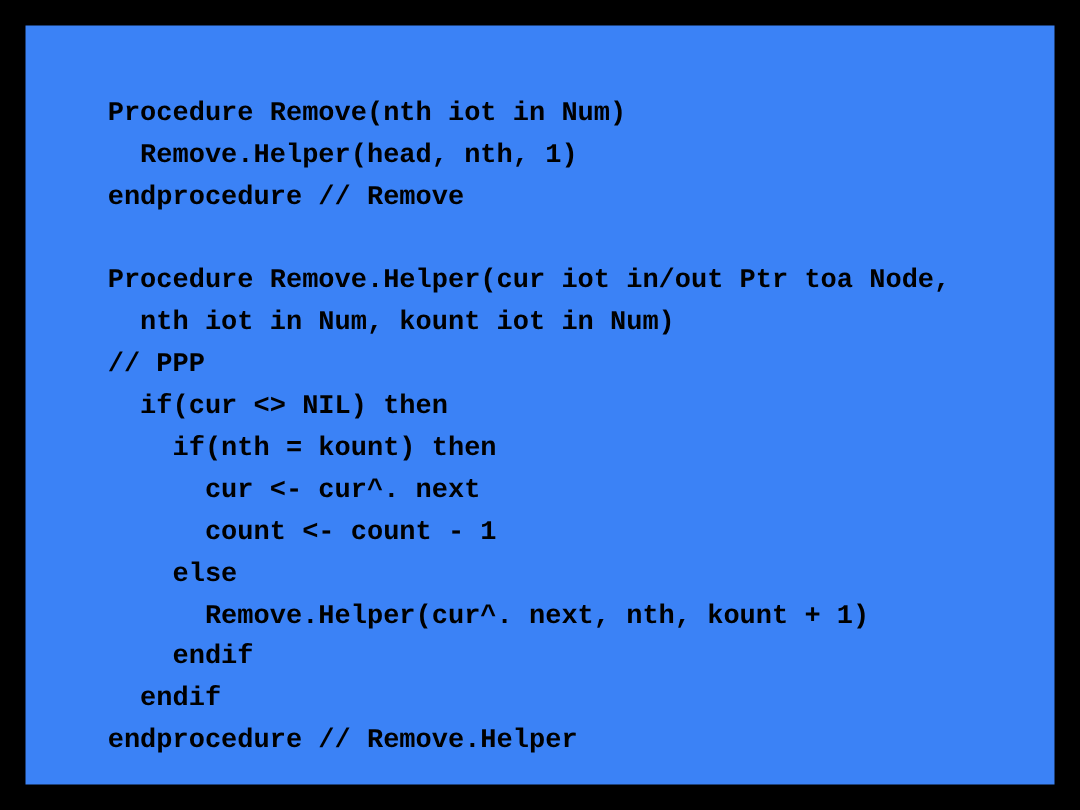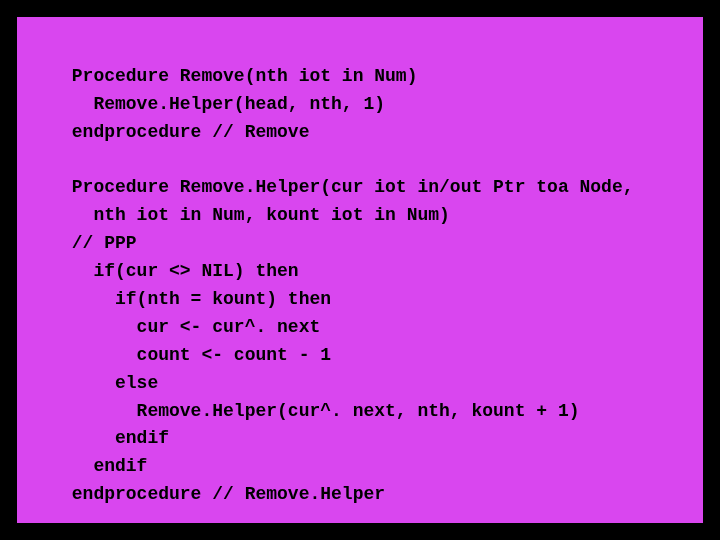--- a/index.html
+++ b/index.html
@@ -4,21 +4,21 @@
 <style>
   body {
     margin: 0;
     padding: 0;
     background: #000;
     width: 720px;
     height: 540px;
     overflow: hidden;
   }
   .frame {
-    background: #d946ef;
+    background: #3b82f6;
     border: 3px solid #000;
     margin: 14px;
     padding: 18px 10px 18px 44px;
     width: 692px;
     height: 512px;
     box-sizing: border-box;
     font-family: "Courier New", Courier, monospace;
     font-size: 18px;
     font-weight: bold;
     color: #000;

